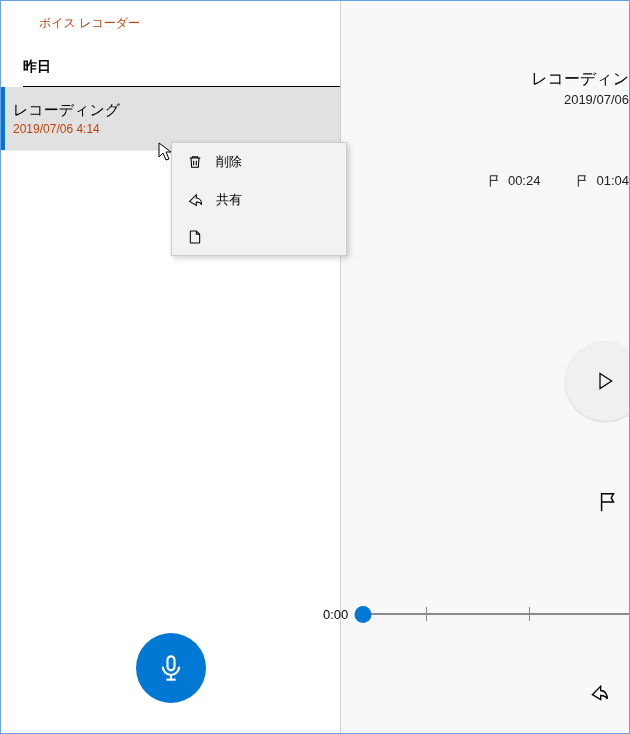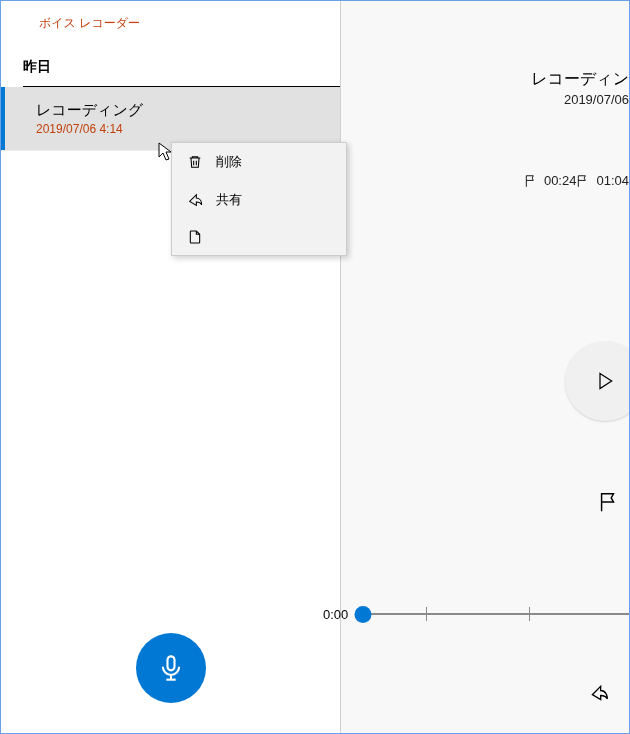--- a/index.html
+++ b/index.html
@@ -5,35 +5,35 @@
     * { margin: 0; padding: 0; box-sizing: border-box; font-family: "Yu Gothic UI", "Segoe UI", Meiryo, sans-serif; }
     body { width: 630px; height: 734px; background: #fff; overflow: hidden; position: relative; border: 1px solid #6aa0e8; }
     .app { display: flex; height: 100%; position: relative; }
 
     .left-panel { width: 340px; height: 100%; border-right: 1px solid #d0d0d0; display: flex; flex-direction: column; position: relative; }
     .app-title { font-size: 12px; padding: 14px 0 0 26px; color: #c2410c; margin-left: 12px; }
     .section-title { font-size: 14px; font-weight: 600; padding: 26px 22px 10px 22px; }
     .divider { height: 1px; background: #000; margin: 0 0 0 22px; }
 
     .list { flex: 1; }
-    .list-item { padding: 14px 22px 14px 35px; border-bottom: 1px solid #eee; position: relative; cursor: pointer; }
+    .list-item { padding: 14px 22px 14px 12px; border-bottom: 1px solid #eee; position: relative; cursor: pointer; }
     .list-item.selected { background: #e1e1e1; }
     .list-item.selected::before { content: ""; position: absolute; left: 0; top: 0; bottom: 0; width: 4px; background: #0078d4; }
     .item-title { font-size: 15px; color: #000; }
     .item-date { font-size: 12px; color: #c2410c; margin-top: 2px; }
 
     .record-btn { position: absolute; bottom: 30px; left: 50%; transform: translateX(-50%); width: 70px; height: 70px; border-radius: 50%; background: #0078d4; display: flex; align-items: center; justify-content: center; cursor: pointer; }
     .record-btn svg { width: 28px; height: 28px; }
 
     .right-panel { flex: 1; position: relative; background: #f8f8f8; min-width: 0; }
     .rp-header { padding: 20px 0 0 0; text-align: right; position: absolute; right: 0; top: 48px; }
     .rp-title { font-size: 16px; font-weight: 400; }
     .rp-date { font-size: 13px; color: #222; margin-top: 2px; }
 
-    .markers { position: absolute; top: 172px; right: 0; display: flex; align-items: flex-end; }
+    .markers { position: absolute; top: 172px; right: 0; display: flex; gap: 36px; align-items: flex-end; }
     .marker { display: flex; align-items: center; gap: 6px; font-size: 13px; color: #222; cursor: pointer; }
 
     .play-btn { position: absolute; right: -16px; top: 340px; width: 80px; height: 80px; border-radius: 50%; background: #f0f0f0; display: flex; align-items: center; justify-content: center; cursor: pointer; box-shadow: 0 1px 2px rgba(0,0,0,0.15); }
     .play-btn svg { width: 20px; height: 24px; }
 
     .flag-btn { position: absolute; right: 10px; top: 490px; cursor: pointer; }
 
     .timeline { position: absolute; bottom: 82px; left: 22px; right: -20px; height: 44px; }
     .tl-time { position: absolute; left: -40px; top: 0; font-size: 13px; }
     .tl-track { position: absolute; top: 6px; left: 0; right: 0; height: 2px; background: #8a8a8a; }

